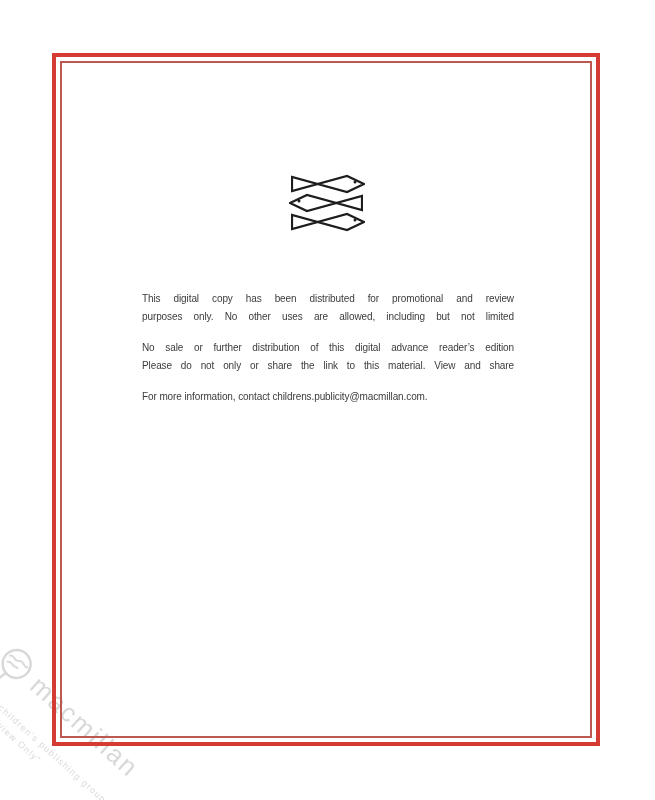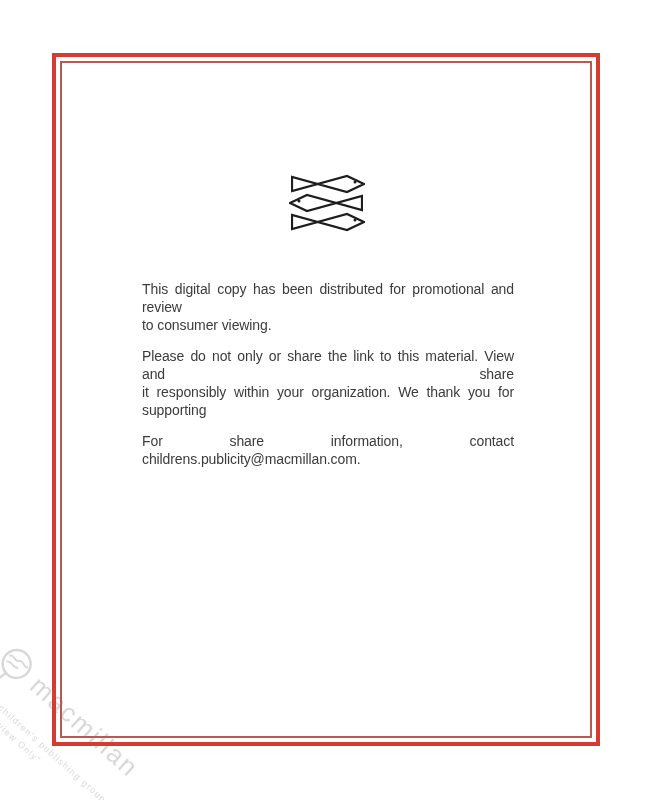--- a/index.html
+++ b/index.html
@@ -33,23 +33,23 @@
     width: 74px;
     z-index: 3;
   }
   .fish { display: block; }
   .fish + .fish { margin-top: -3px; }
   .fish.flip { transform: scaleX(-1); margin-left: -2px; }
 
   
   .notice {
     position: absolute;
-    left: 142px; top: 280px;
+    left: 142px; top: 290px;
     width: 372px;
-    font-size: 14px;
+    font-size: 10px;
     line-height: 18px;
     letter-spacing: -0.1px;
     color: #3c3c3c;
     z-index: 3;
   }
   .para { margin: 0 0 13px 0; }
   .nline { text-align: justify; text-align-last: justify; }
   .nline.last { text-align-last: left; }
 
   
@@ -112,22 +112,22 @@
   </svg>
   <svg class="fish" width="74" height="22" viewBox="0 0 74 22">
     <path d="M1,4 L1,18 L56,3 L73,11 L56,19 Z" fill="none" stroke="#1d1d1d" stroke-width="2.2" stroke-linejoin="miter"></path>
     <circle cx="64" cy="9" r="1.5" fill="#1d1d1d"></circle>
   </svg>
 </div>
 
 <div class="notice">
   <div class="para">
     <div class="nline">This digital copy has been distributed for promotional and review</div>
-    <div class="nline last">to consumer viewing.</div>
+    <div class="nline">purposes only. No other uses are allowed, including but not limited</div>
   </div>
   <div class="para">
+    <div class="nline">No sale or further distribution of this digital advance reader’s edition</div>
     <div class="nline">Please do not only or share the link to this material. View and share</div>
-    <div class="nline">it responsibly within your organization. We thank you for supporting</div>
   </div>
   <div class="para">
-    <div class="nline last">For share information, contact childrens.publicity@macmillan.com.</div>
+    <div class="nline last">For more information, contact childrens.publicity@macmillan.com.</div>
   </div>
 </div>
 
 </body></html>

